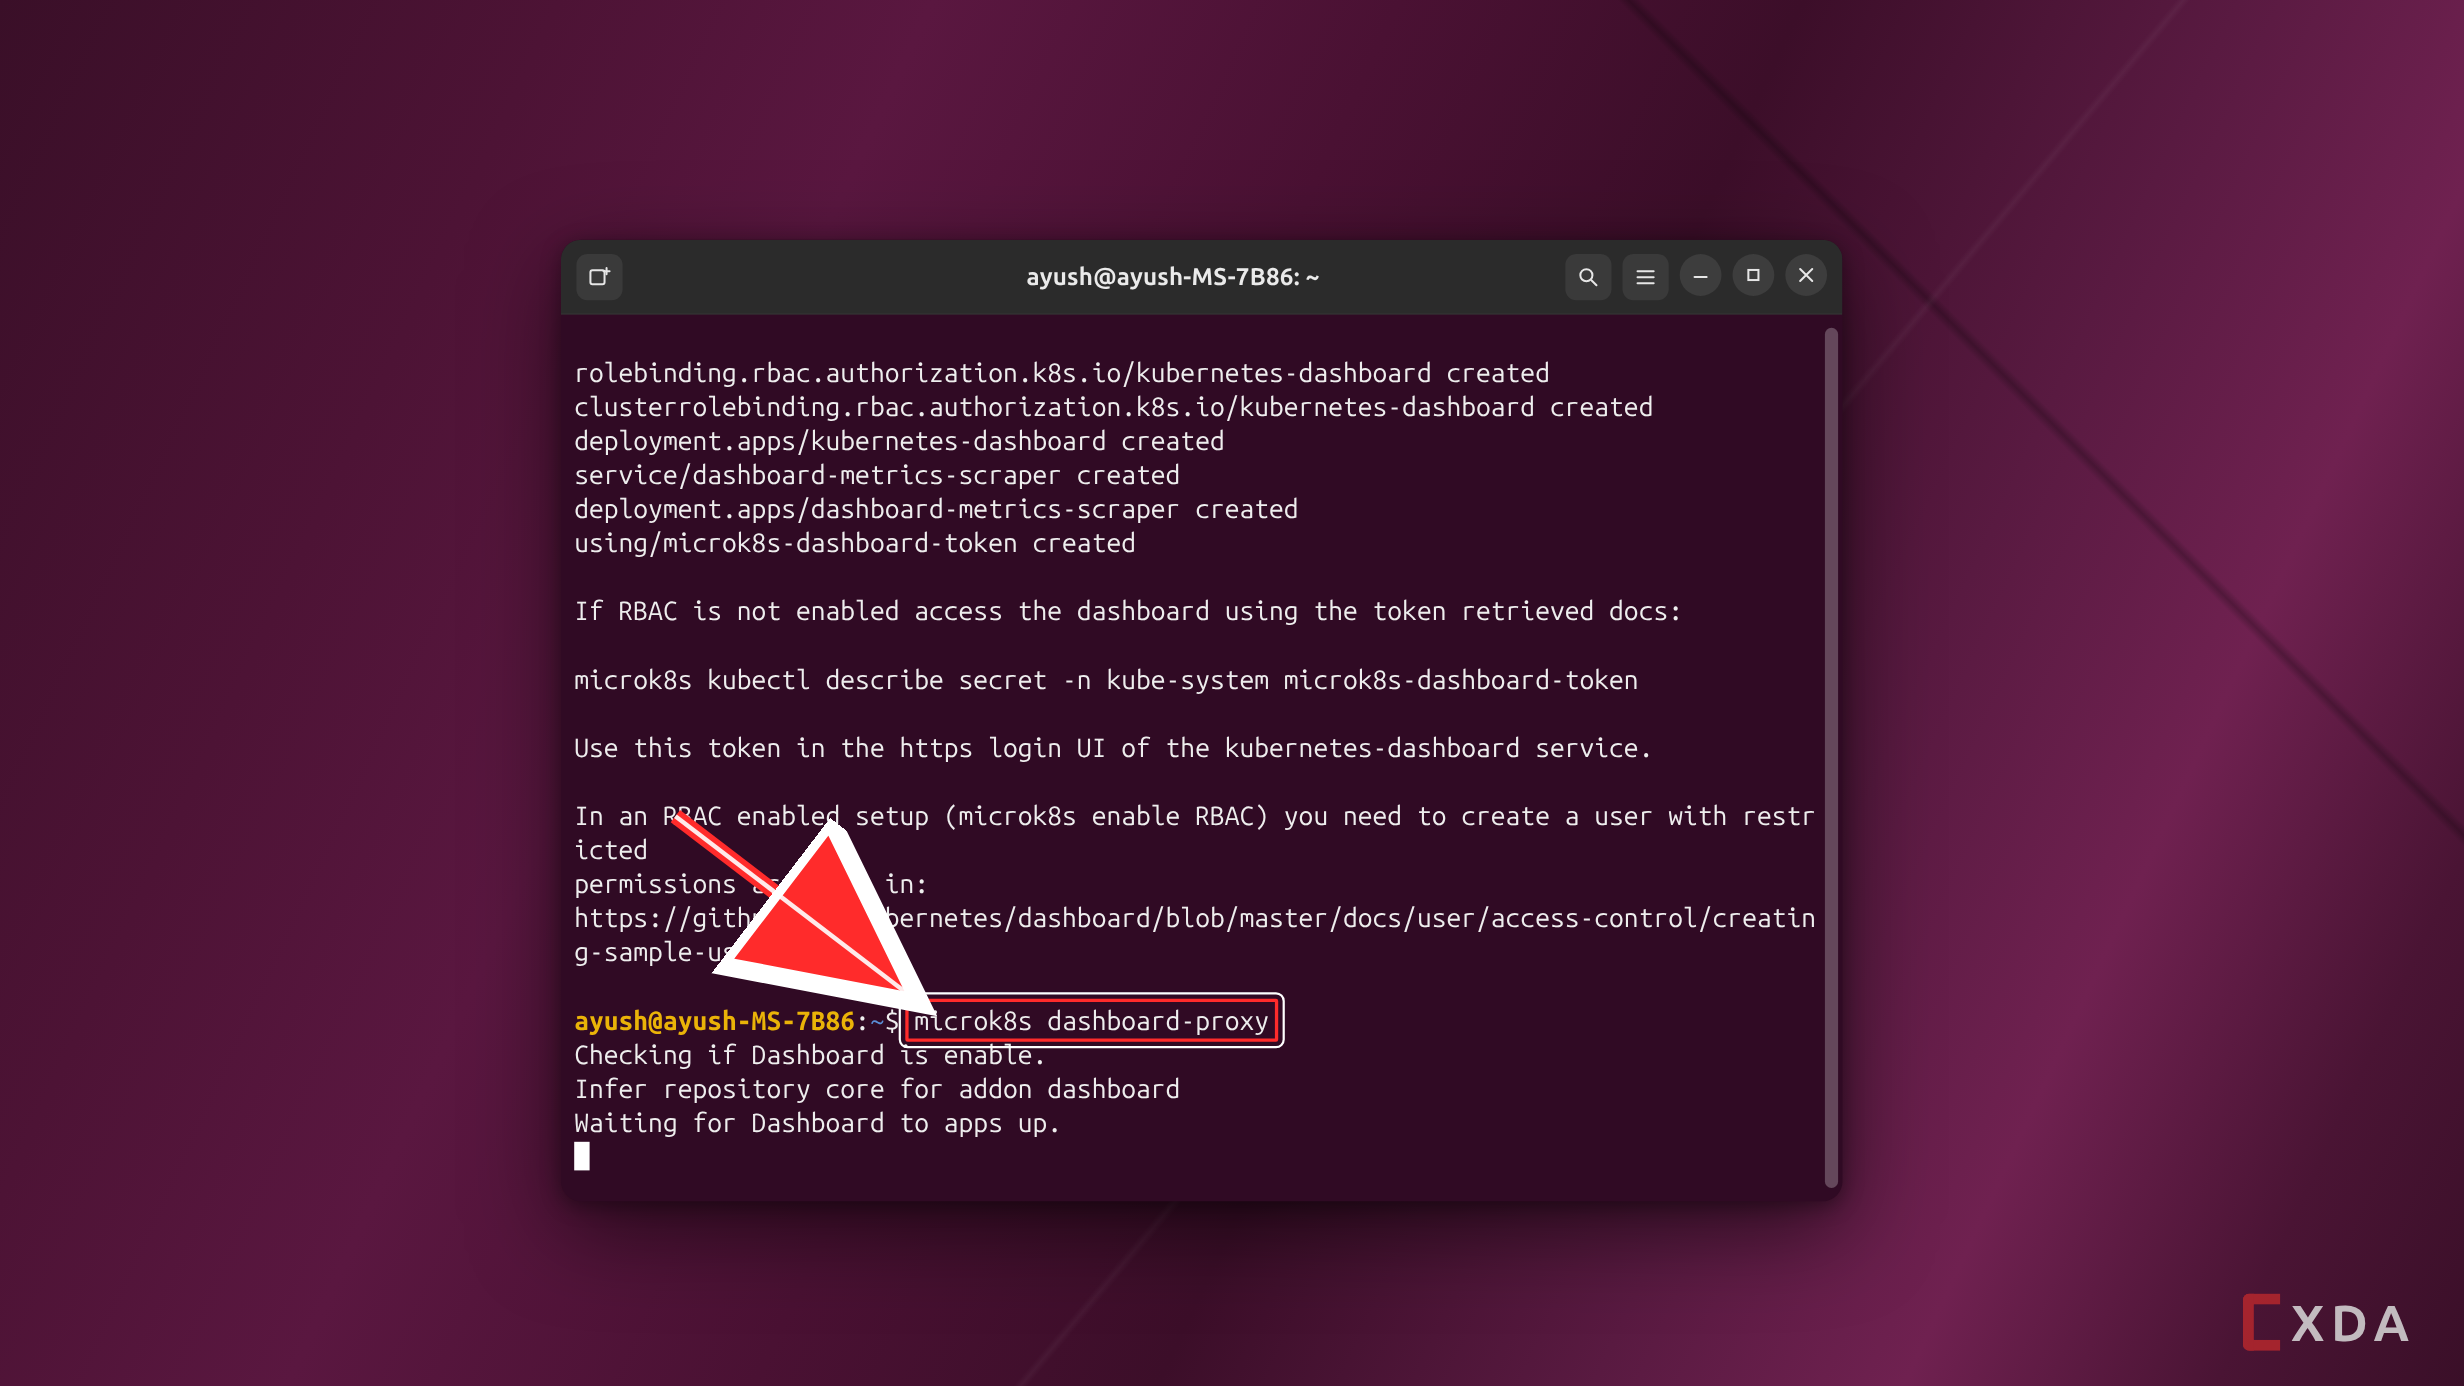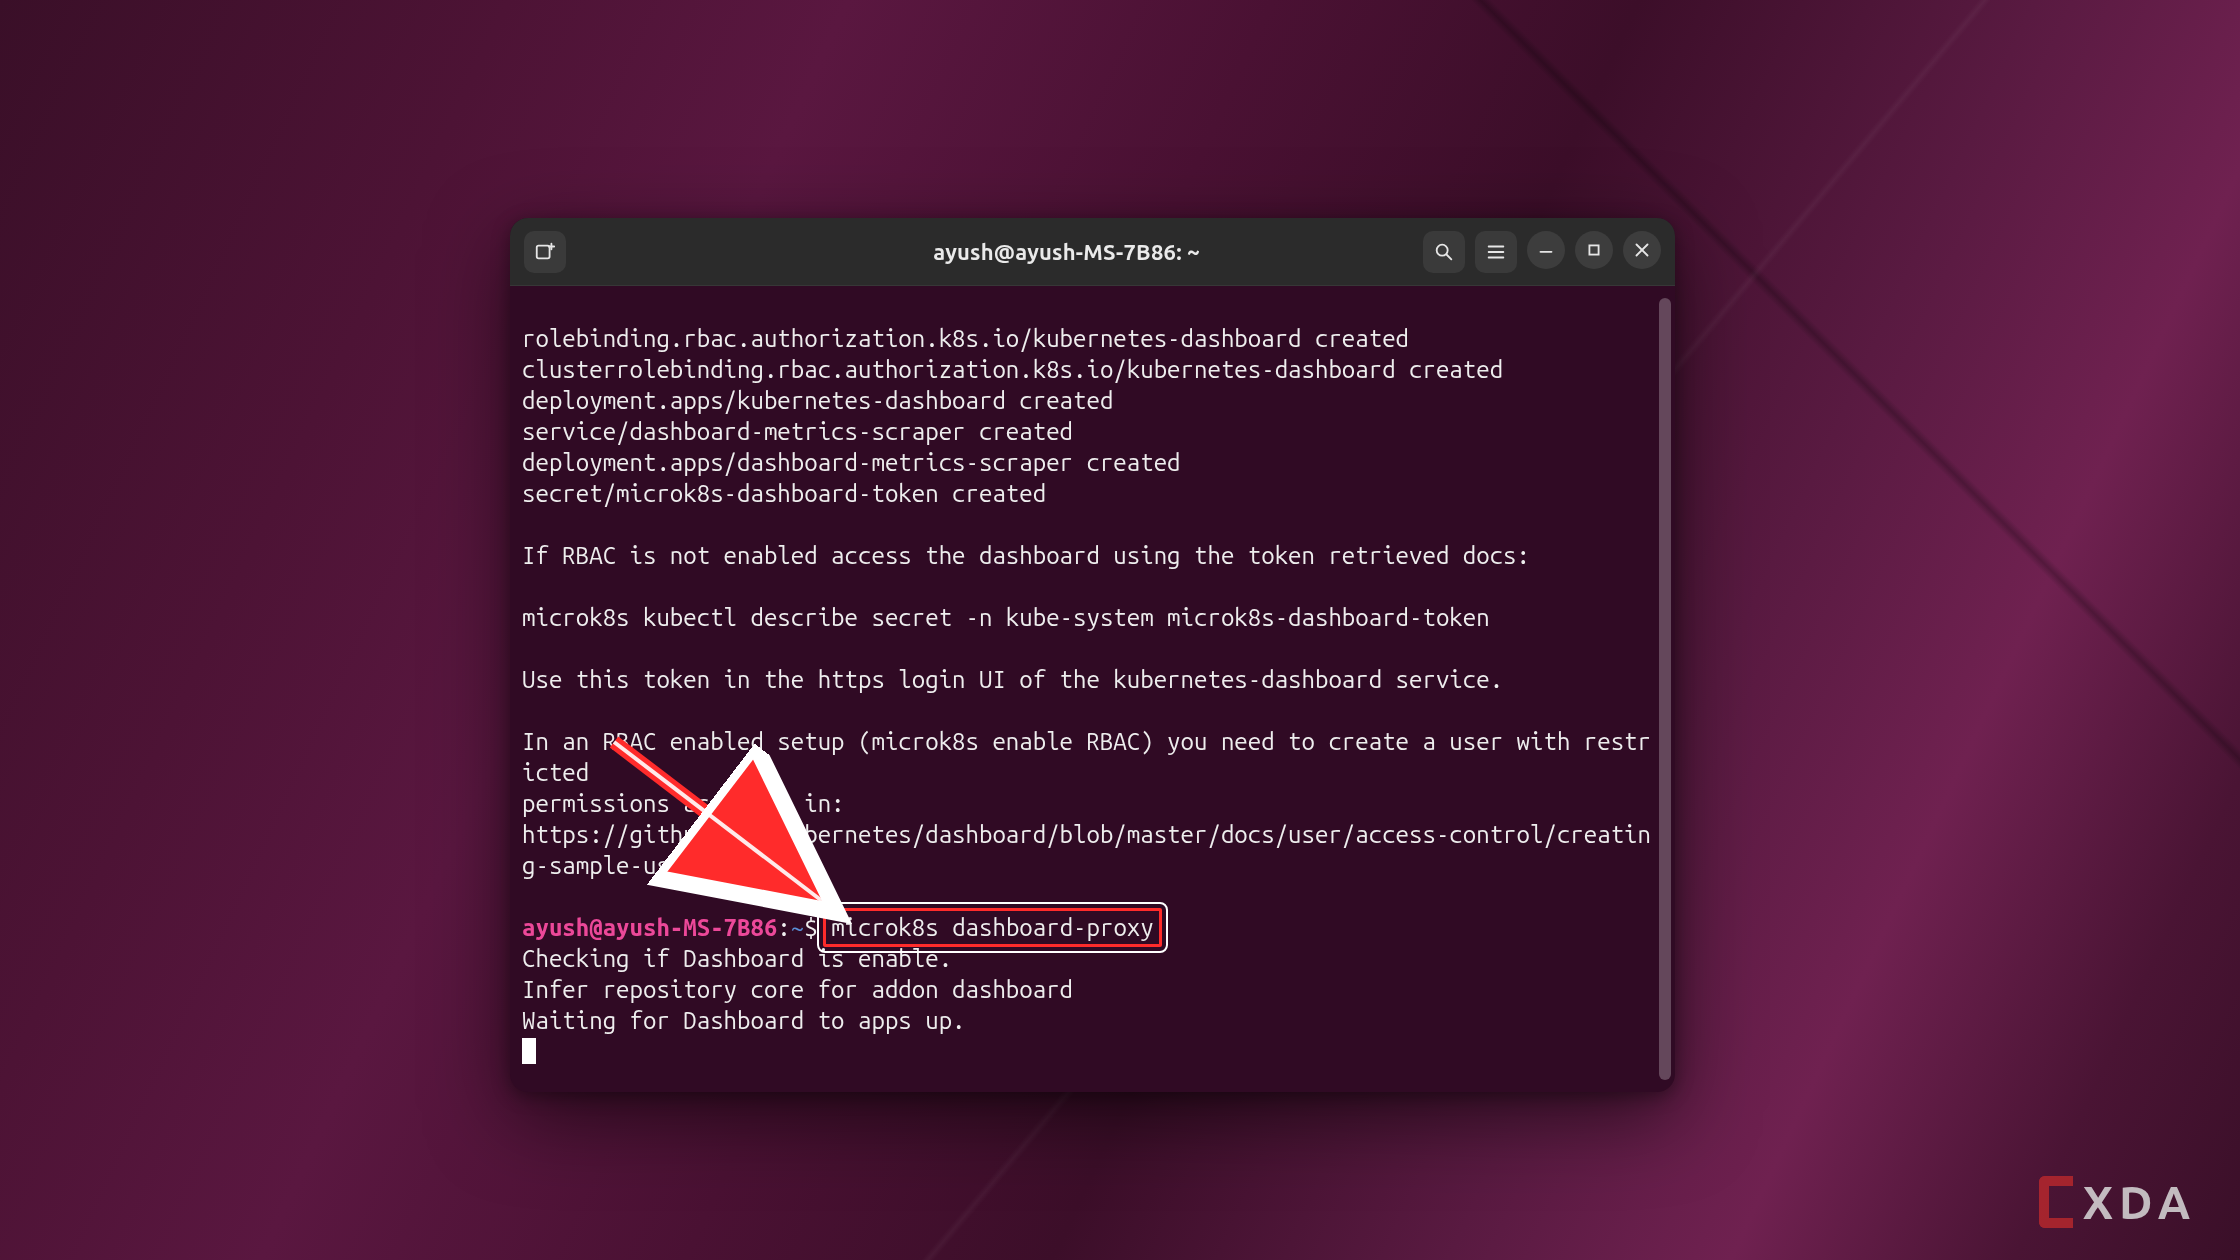--- a/index.html
+++ b/index.html
@@ -70,21 +70,21 @@
     font-size: 24px; line-height: 31px;
     color: #eeeeee;
     white-space: pre-wrap; word-break: break-all;
     overflow: hidden;
   }
   .scrollbar {
     position: absolute; right: 4px; top: 12px; bottom: 12px;
     width: 12px; border-radius: 6px;
     background: rgba(255,255,255,0.25);
   }
-  .prompt-user { color: #ec4899; font-weight: 600; }
+  .prompt-user { color: #eab308; font-weight: 600; }
   .prompt-path { color: #5a8ed6; }
   .cursor-block {
     display: inline-block;
     width: 14px; height: 26px;
     background: #ffffff; vertical-align: -4px;
   }
 
   .highlight-box {
     position: absolute;
     border: 3px solid #ff2b2b;
@@ -154,21 +154,21 @@
       </div>
     </div>
   </div>
 
   <div class="term-body">
 <span>rolebinding.rbac.authorization.k8s.io/kubernetes-dashboard created</span>
 <span>clusterrolebinding.rbac.authorization.k8s.io/kubernetes-dashboard created</span>
 <span>deployment.apps/kubernetes-dashboard created</span>
 <span>service/dashboard-metrics-scraper created</span>
 <span>deployment.apps/dashboard-metrics-scraper created</span>
-<span>secret/microk8s-dashboard-token created</span>
+<span>using/microk8s-dashboard-token created</span>
 <span></span>
 <span>If RBAC is not enabled access the dashboard using the token retrieved docs:</span>
 <span></span>
 <span>microk8s kubectl describe secret -n kube-system microk8s-dashboard-token</span>
 <span></span>
 <span>Use this token in the https login UI of the kubernetes-dashboard service.</span>
 <span></span>
 <span>In an RBAC enabled setup (microk8s enable RBAC) you need to create a user with restricted</span>
 <span>permissions as shown in:</span>
 <span>https://github.com/kubernetes/dashboard/blob/master/docs/user/access-control/creating-sample-user.md</span>

